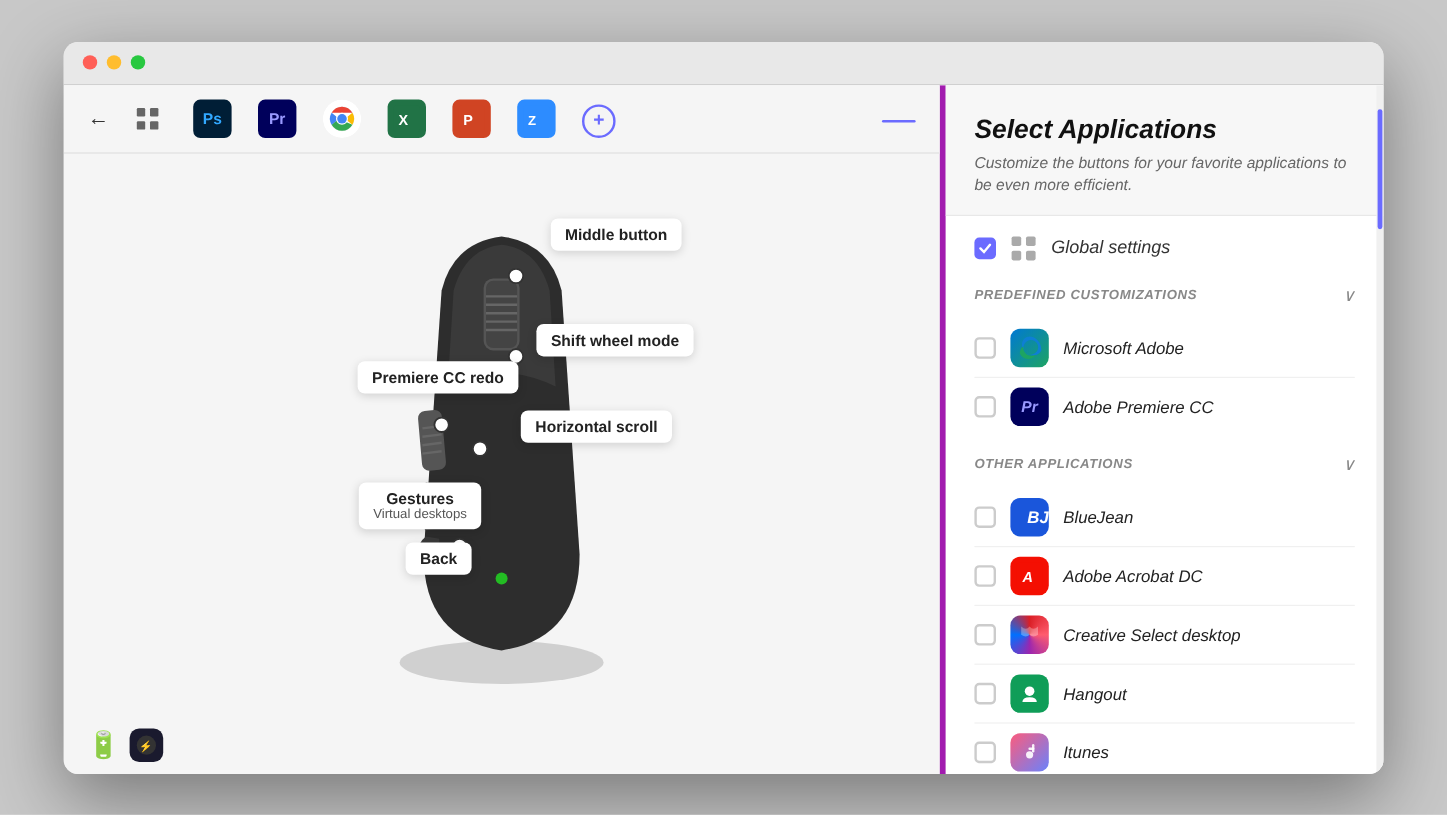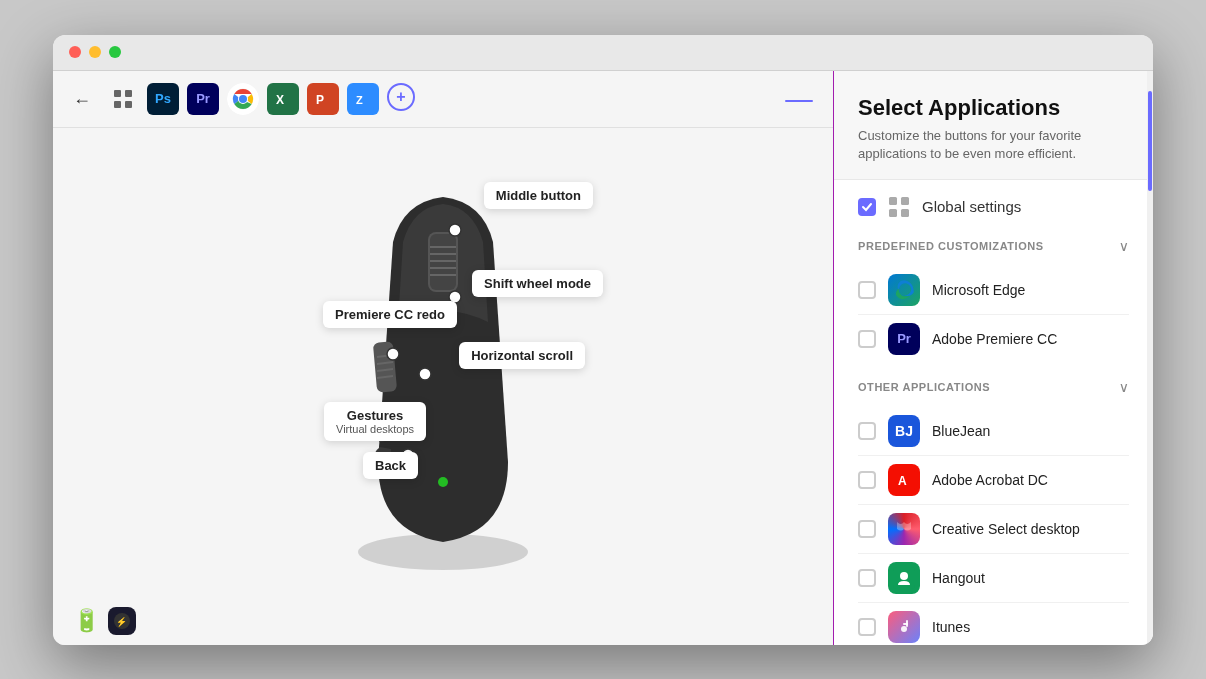--- a/index.html
+++ b/index.html
@@ -134,26 +134,27 @@
     .status-icon {
       width: 28px; height: 28px;
       background: #222;
       border-radius: 6px;
       display: flex; align-items: center; justify-content: center;
       color: white;
       font-size: 14px;
     }
     
     .right-panel {
-      width: 320px;
+      width: 370px;
       background: white;
-      border-left: 1px solid #a21caf;
+      border-left: 5px solid #a21caf;
       display: flex;
       flex-direction: column;
       overflow-y: auto;
+      font-style: italic;
     }
     .panel-header {
       padding: 24px 24px 16px;
       background: #f7f7f7;
       border-bottom: 1px solid #e8e8e8;
     }
     .panel-title {
       font-size: 22px;
       font-weight: 700;
       color: #111;
@@ -228,28 +229,28 @@
       display: flex; align-items: center; justify-content: center;
       font-size: 18px;
     }
     .app-name {
       font-size: 14px;
       color: #222;
       font-weight: 400;
     }
     
     .icon-edge { background: linear-gradient(135deg, #0078d4, #1da462); }
-    .icon-bluejean { background: #1a56db; }
+    .icon-bluejean { background: #1a56db; justify-content: flex-end; }
     .icon-acrobat { background: #f40f02; }
     .icon-creative { background: linear-gradient(135deg, #da1f26, #9b26af, #0070ff); }
     .icon-hangout { background: #0f9d58; }
     .tab-row {
       display: flex;
-      align-items: flex-start;
-      gap: 8px;
+      align-items: flex-end;
+      gap: 22px;
     }
     .section-group {
       margin-bottom: 16px;
     }
   </style>
 </head>
 <body>
 
 <div class="window">
 
@@ -428,21 +429,21 @@
             </div>
 
             <div class="app-row">
               <div class="checkbox-empty"></div>
               <div class="app-icon-container icon-edge">
                 <svg width="24" height="24" viewBox="0 0 24 24">
                   <path d="M21.86 13.73c-.22.74-.62 1.42-1.16 1.97-1.5 1.56-3.58 2.39-5.9 2.39-3.97 0-6.12-2.01-6.12-2.01s1.03 1.65 3.5 1.65c2.85 0 4.5-1.58 5.12-2.2.45-.44.85-.93 1.14-1.47.67-1.22.85-2.64.54-3.97-.51-2.2-2.2-4.01-4.32-4.55-2.64-.68-5.31.48-6.69 2.72-.83 1.35-1.06 2.94-.79 4.45.03.2.08.4.13.6-1.08-1.19-1.71-2.79-1.71-4.51 0-3.58 2.9-6.48 6.48-6.48 4.27 0 8.55 3.65 9.28 8.41z" fill="#0e7fd4"></path>
                   <path d="M3.89 16.56c.83 1.95 2.47 3.5 4.5 4.19 2.12.72 4.43.47 6.35-.69 1.03-.62 1.9-1.49 2.5-2.52-1.07.68-2.32 1.05-3.59 1.05-3.8 0-6.89-3.09-6.89-6.89 0-.31.02-.62.06-.92-1.6.92-2.7 2.61-2.93 4.78z" fill="#1da462"></path>
                 </svg>
               </div>
-              <span class="app-name">Microsoft Edge</span>
+              <span class="app-name">Microsoft Adobe</span>
             </div>
 
             <div class="app-row">
               <div class="checkbox-empty"></div>
               <div class="app-icon-container" style="background:#00005b;">
                 <span style="color:#9999ff; font-weight:700; font-size:13px;">Pr</span>
               </div>
               <span class="app-name">Adobe Premiere CC</span>
             </div>
           </div>

